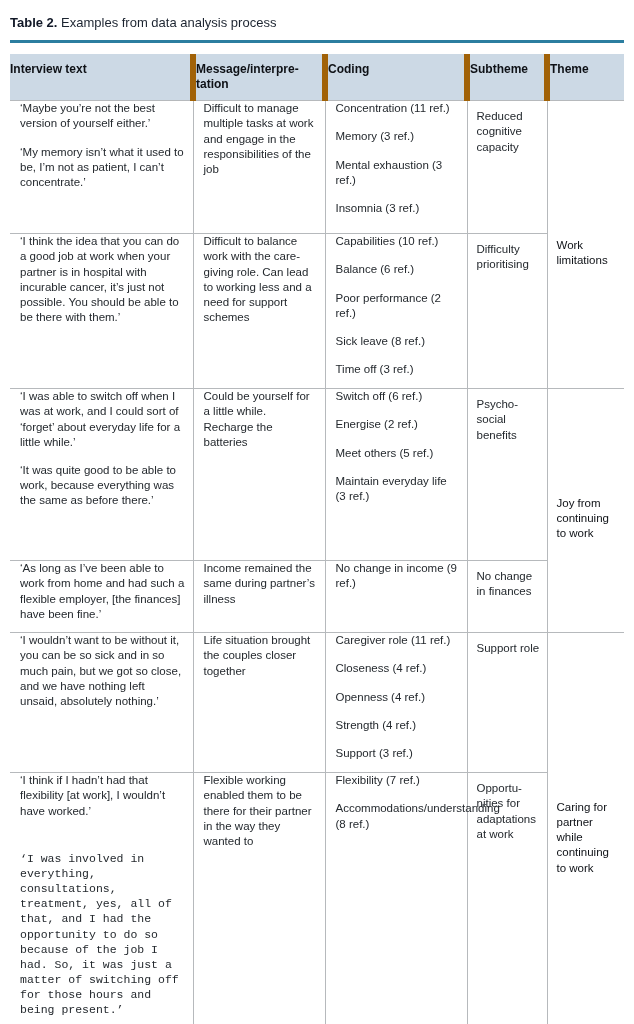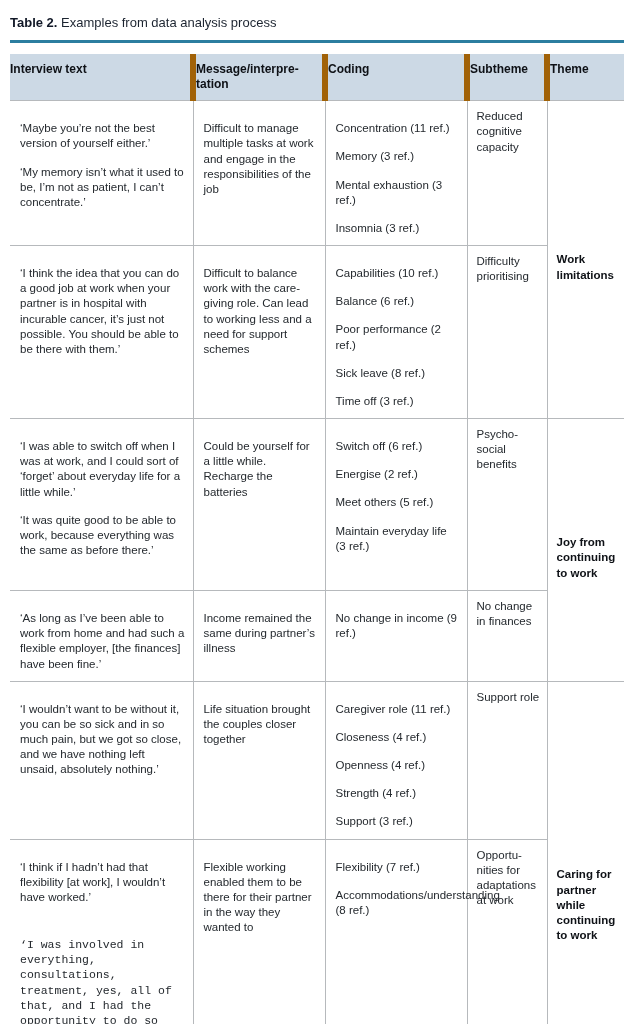--- a/index.html
+++ b/index.html
@@ -40,30 +40,30 @@
     padding: 8px 8px 8px 0;
     height: 43px;
     line-height: 1.25;
   }
   thead th + th { border-left: 6px solid #a16207; }
 
   tbody td {
     font-size: 11.5px;
     line-height: 1.32;
     vertical-align: top;
-    padding: 20px 8px 9px 10px;
+    padding: 0 8px 9px 10px;
     border-top: 1px solid #b6b9bc;
   }
   tbody td + td { border-left: 1px solid #b6b9bc; }
 
   tbody td p { margin: 0 0 13px 0; }
   tbody td p:last-child { margin-bottom: 0; }
 
   td.theme {
-    font-weight: bold;
+    font-weight: normal;
     color: #0e1116;
     vertical-align: middle;
     padding: 24px 4px 8px 9px;
   }
   td.subtheme { padding: 8px 5px 19px 9px; }
 
   
   tbody tr:nth-child(1) { height: 133px; }
   tbody tr:nth-child(2) { height: 155px; }
   tbody tr:nth-child(3) { height: 172px; }

